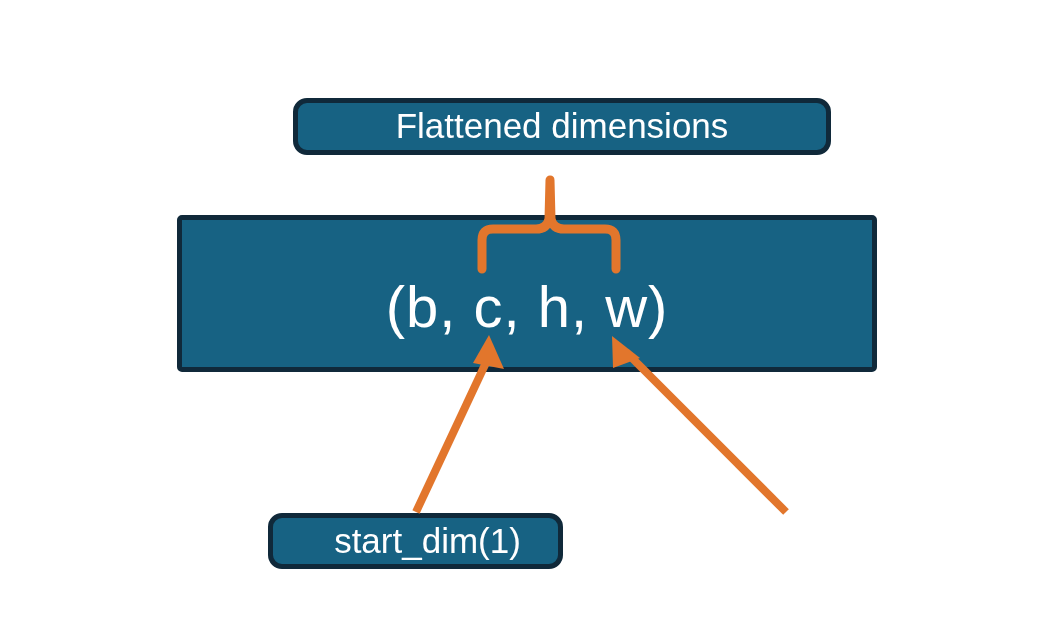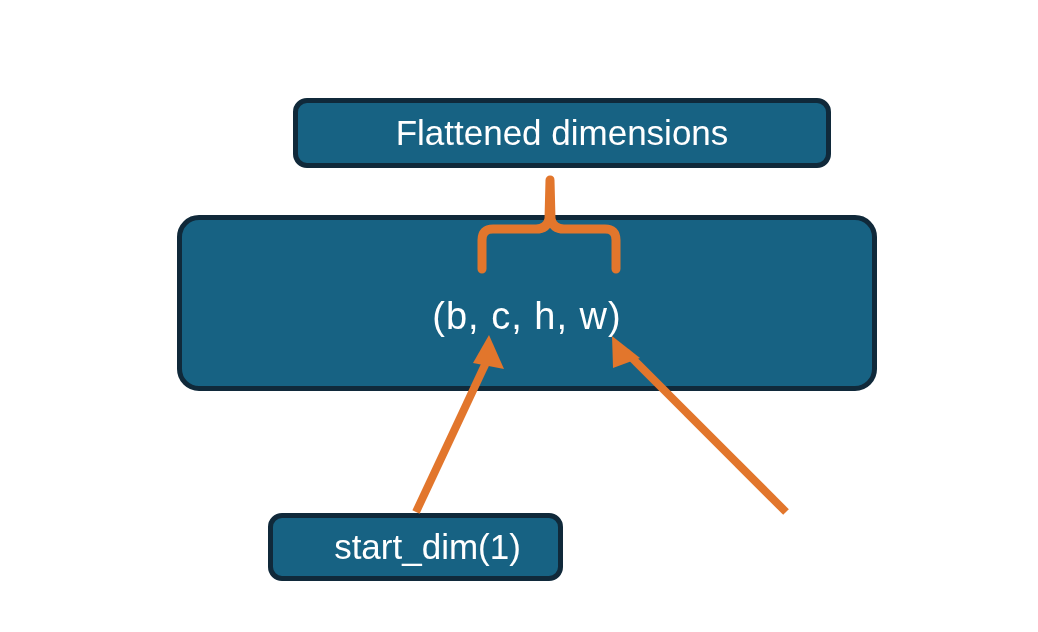--- a/index.html
+++ b/index.html
@@ -29,41 +29,41 @@
     color: #ffffff;
     text-align: center;
     line-height: 1.05;
     font-weight: 400;
     z-index: 2;
   }
   #node-flattened {
     left: 293px;
     top: 98px;
     width: 538px;
-    height: 70px;
+    height: 57px;
     font-size: 35px;
   }
   #node-shape {
     left: 177px;
     top: 215px;
     width: 700px;
-    height: 176px;
-    border-radius: 22px;
-    font-size: 38px;
+    height: 157px;
+    border-radius: 5px;
+    font-size: 58px;
   }
   #node-shape .shape-label {
     position: relative;
     top: 14px;
     letter-spacing: 1px;
   }
   #node-start {
     left: 268px;
     top: 513px;
     width: 295px;
-    height: 68px;
+    height: 56px;
     font-size: 35px;
     padding-left: 24px;
   }
   #node-end {
     left: 582px;
     top: 513px;
     width: 296px;
     height: 68px;
     font-size: 35px;
   }

